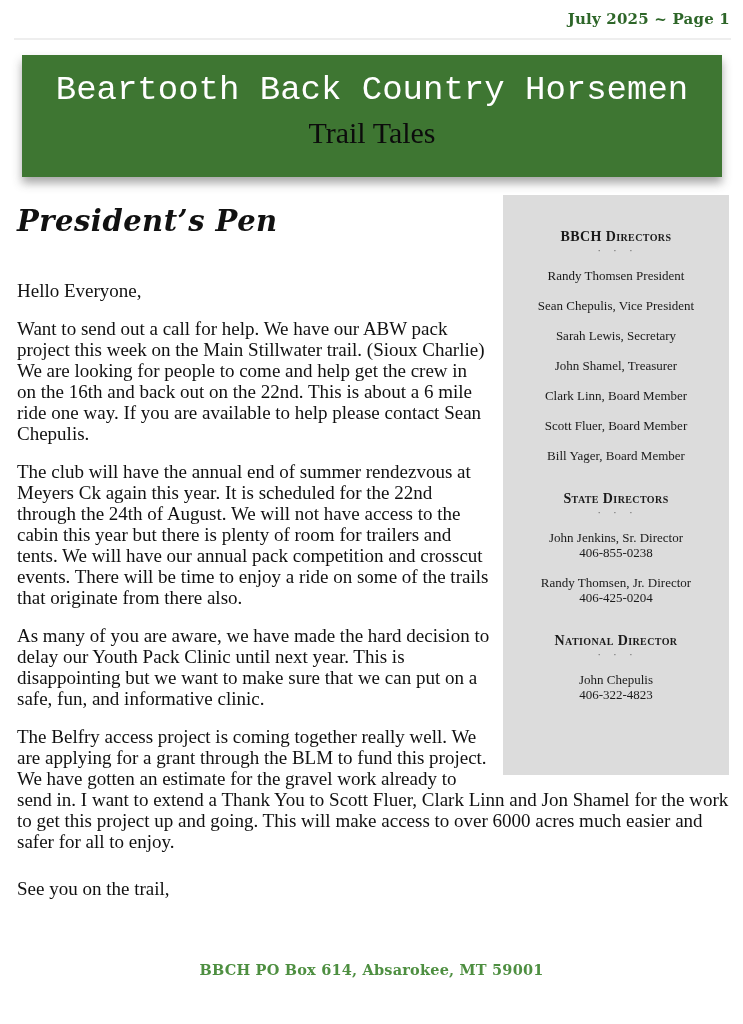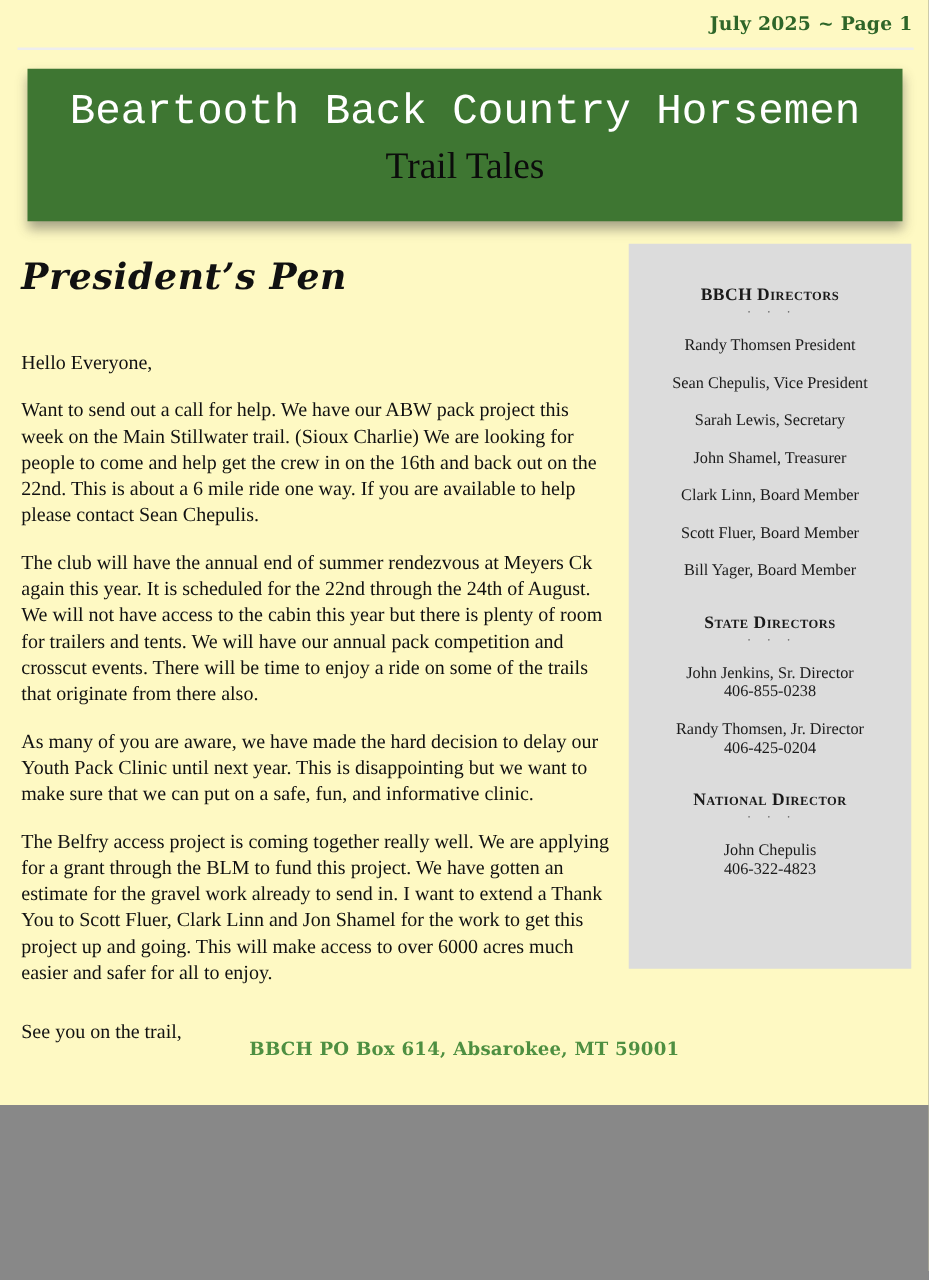--- a/index.html
+++ b/index.html
@@ -1,22 +1,22 @@
 <!DOCTYPE html>
 <html><head>
 <meta charset="utf-8">
 <style>
   * { margin: 0; padding: 0; box-sizing: border-box; }
   html, body { background: #888; }
   .page {
     position: relative;
     width: 743px;
-    height: 884px;
+    height: 1024px;
     margin: 0 auto;
-    background: #fef9c3;
+    background: #ffffff;
     font-family: "Liberation Serif", serif;
     color: #111;
     overflow: hidden;
   }
   
   .top-header {
     text-align: right;
     padding: 10px 13px 0 0;
     font-family: "DejaVu Serif", serif;
     font-weight: bold;
@@ -87,31 +87,31 @@
   .article-heading {
     font-family: "DejaVu Serif", serif;
     font-style: italic;
     font-weight: bold;
     font-size: 29px;
     letter-spacing: 0.5px;
     margin: 9px 0 42px 0;
     color: #111;
   }
   .body-p {
-    font-size: 16px;
+    font-size: 19px;
     line-height: 21px;
     margin: 0 0 17px 0;
   }
   .signoff { margin-top: 26px; }
   .signoff div { line-height: 21px; }
   
   .footer {
     position: absolute;
     left: 0; right: 0;
-    bottom: 36px;
+    bottom: 46px;
     text-align: center;
     font-family: "DejaVu Serif", serif;
     font-weight: bold;
     font-size: 14.5px;
     color: #4e8f41;
     letter-spacing: 0.2px;
   }
 </style>
 </head>
 <body>

